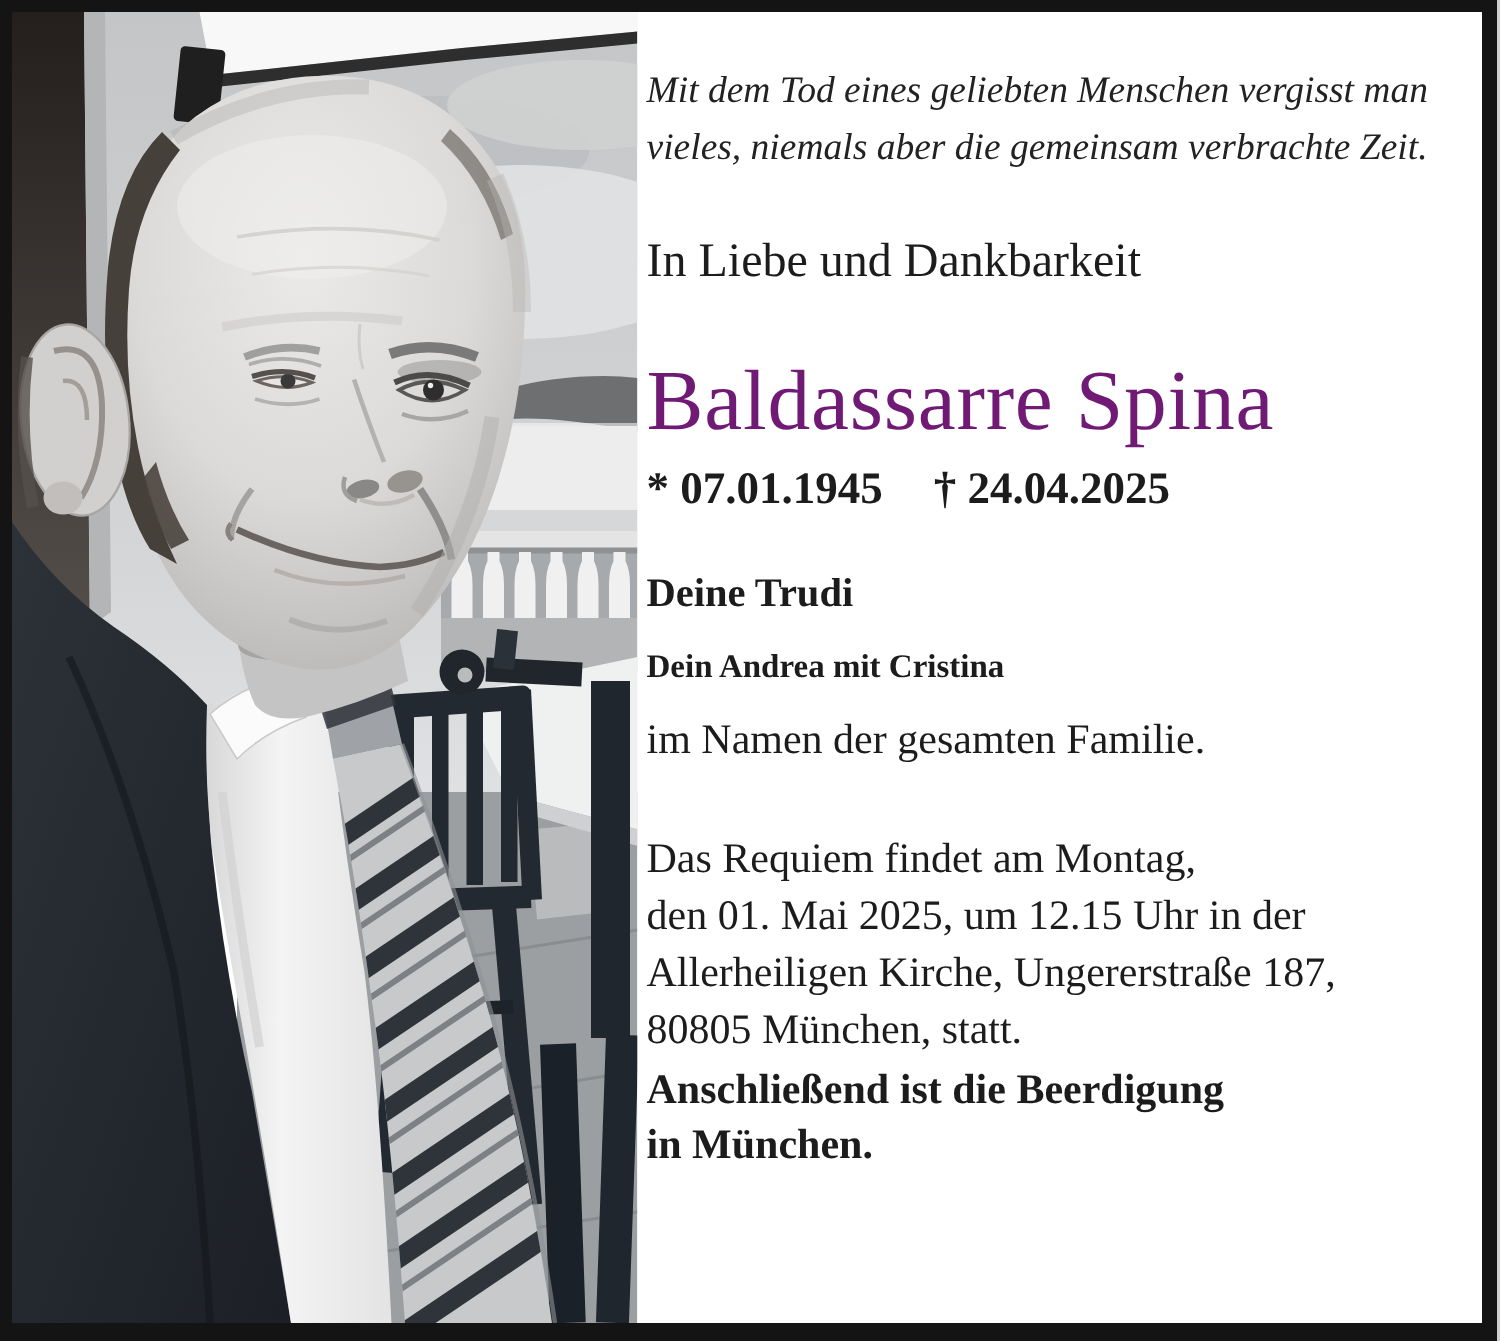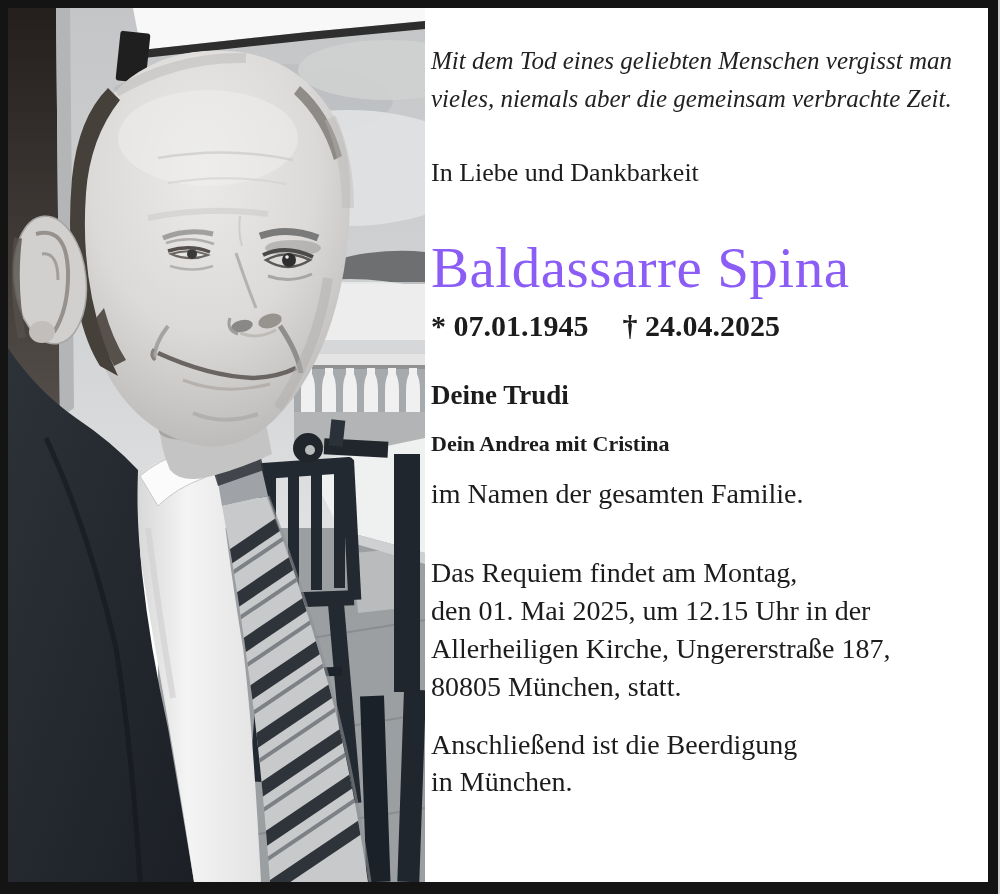--- a/index.html
+++ b/index.html
@@ -4,29 +4,29 @@
 <style>
   html,body{margin:0;padding:0;background:#101010;}
   .frame{position:relative;width:1000px;height:894px;background:#141414;overflow:hidden;
          font-family:"Liberation Serif","DejaVu Serif",serif;}
   .edge-light{position:absolute;right:0;top:0;width:2px;height:100%;background:#cfcfcf;}
   .paper{position:absolute;left:8px;top:8px;width:980px;height:874px;background:#ffffff;display:flex;}
   .photo{width:417px;height:874px;flex:none;overflow:hidden;}
   .photo svg{display:block;}
   .textcol{flex:1;text-align:left;color:#1c1c1c;padding:0 6px;box-sizing:border-box;}
   .epigraph{margin-top:34px;font-style:italic;font-size:25px;line-height:38px;color:#222;}
-  .intro{margin-top:36px;font-size:26px;line-height:38px;}
-  .name{margin-top:46px;font-size:57px;line-height:60px;letter-spacing:.5px;color:#8b5cf6;}
+  .intro{margin-top:36px;font-size:32px;line-height:38px;}
+  .name{margin-top:46px;font-size:57px;line-height:60px;letter-spacing:.5px;color:#701a75;}
   .dates{margin-top:9px;font-size:30px;line-height:38px;font-weight:bold;}
   .dates .death{margin-left:34px;}
   .mourner-1{margin-top:32px;font-size:27px;font-weight:bold;line-height:36px;}
   .mourner-2{margin-top:13px;font-size:22px;font-weight:bold;line-height:36px;}
   .mourner-3{margin-top:14px;font-size:28px;line-height:36px;}
   .requiem{margin-top:42px;font-size:28px;line-height:38px;}
-  .burial{margin-top:20px;font-size:28px;line-height:37px;}
+  .burial{margin-top:2px;font-size:28px;line-height:37px;font-weight:bold;}
 </style>
 </head>
 <body>
 
 <div class="frame">
   <div class="paper">
 
     <div class="photo">
       <svg width="417" height="874" viewBox="0 0 417 874" xmlns="http://www.w3.org/2000/svg">
         <defs>

